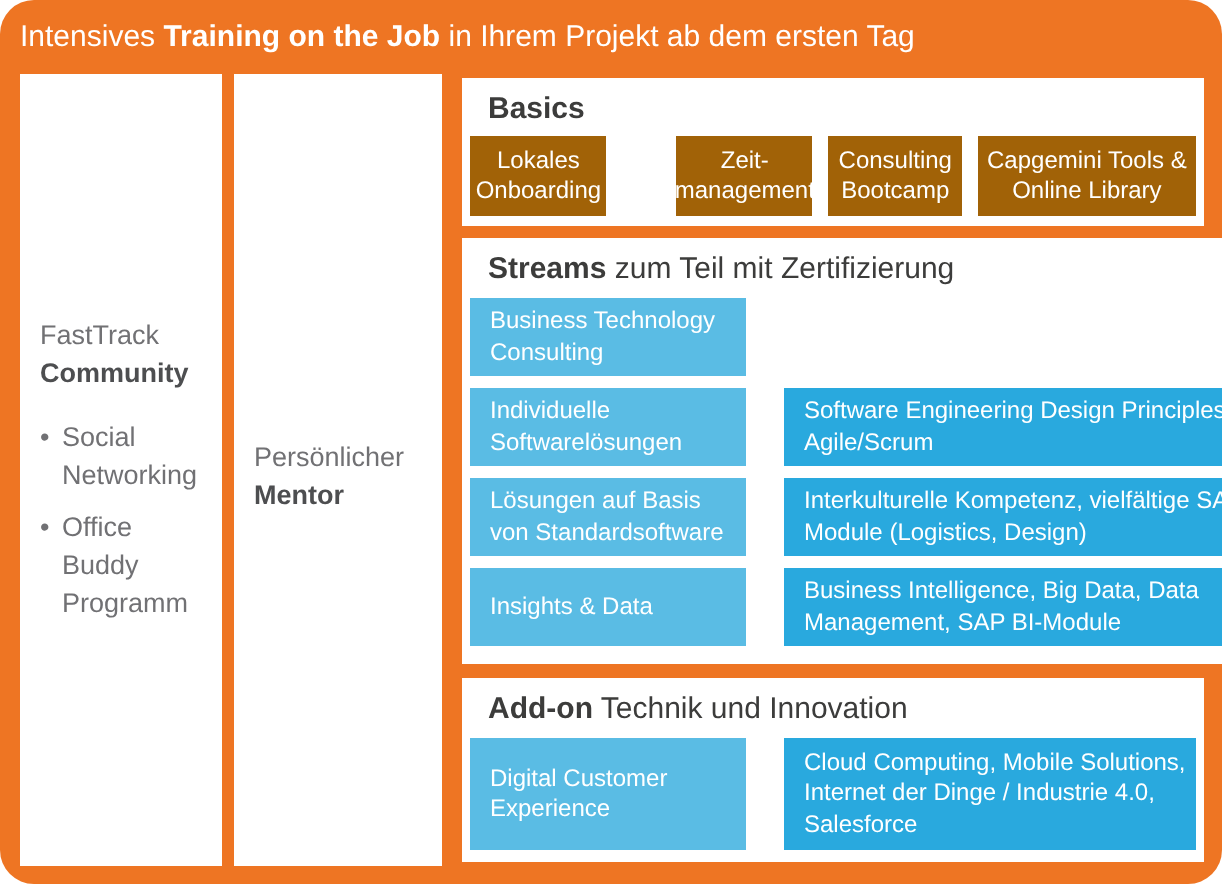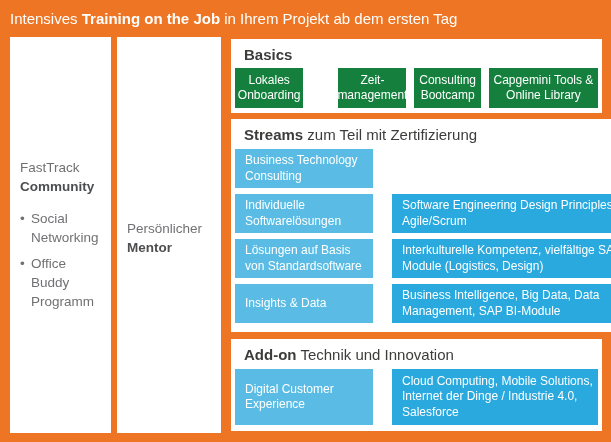--- a/index.html
+++ b/index.html
@@ -4,20 +4,21 @@
 <style>
   * { margin:0; padding:0; box-sizing:border-box; }
   html,body { background:#ffffff; }
   body { font-family:"Liberation Sans", sans-serif; }
 
   .canvas {
     position:relative;
     width:611px; height:442px;
     background:#EE7523;
     overflow:hidden;
+    border-radius:17px;
   }
 
   .b { font-weight:bold; }
 
   
   .top-header {
     position:absolute; left:10px; top:9px; right:8px;
     color:#ffffff; font-size:15px; line-height:19px;
     white-space:nowrap;
   }
@@ -45,21 +46,21 @@
 
   .panel-title {
     margin:7px 10px 0 13px;
     color:#3C3C3B; font-size:15px; line-height:18px;
     white-space:nowrap;
   }
 
   
   .btn-row { display:flex; gap:8px; margin:4px 4px 0 4px; }
   .gbtn {
-    background:#15803d; color:#ffffff;
+    background:#a16207; color:#ffffff;
     height:40px;
     display:flex; align-items:center; justify-content:center;
     text-align:center;
     font-size:12px; line-height:15px;
     padding:0 2px;
   }
   .gb0 { width:72px; } .gb1 { width:68px;margin-left:27px; } .gb2 { width:70px; } .gb3 { width:115px; }
 
   
   .rows { margin:5px 4px 0 4px; display:flex; flex-direction:column; gap:6px; }

